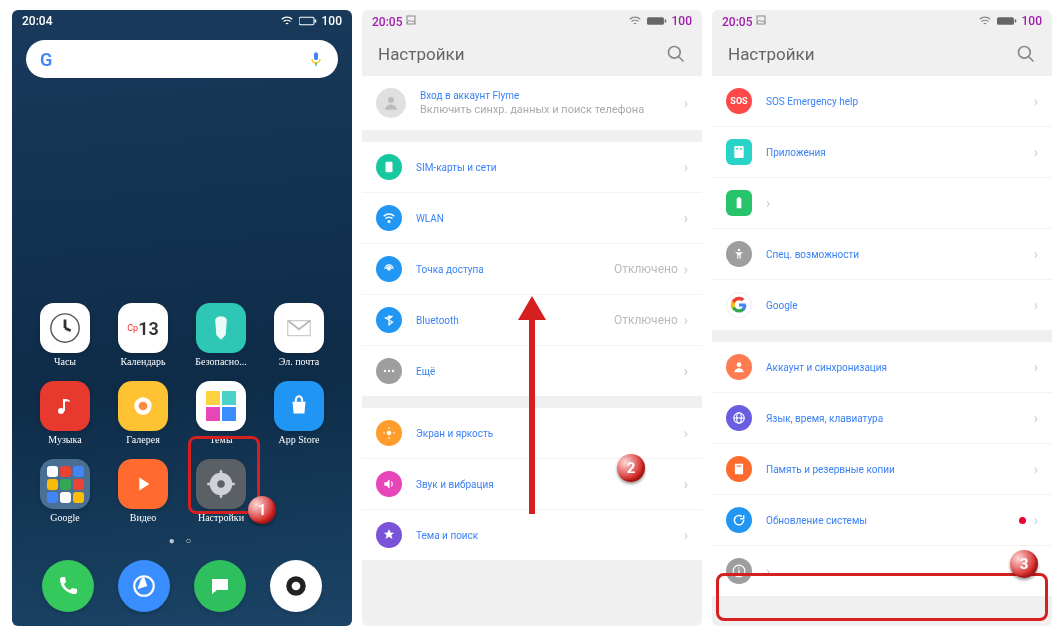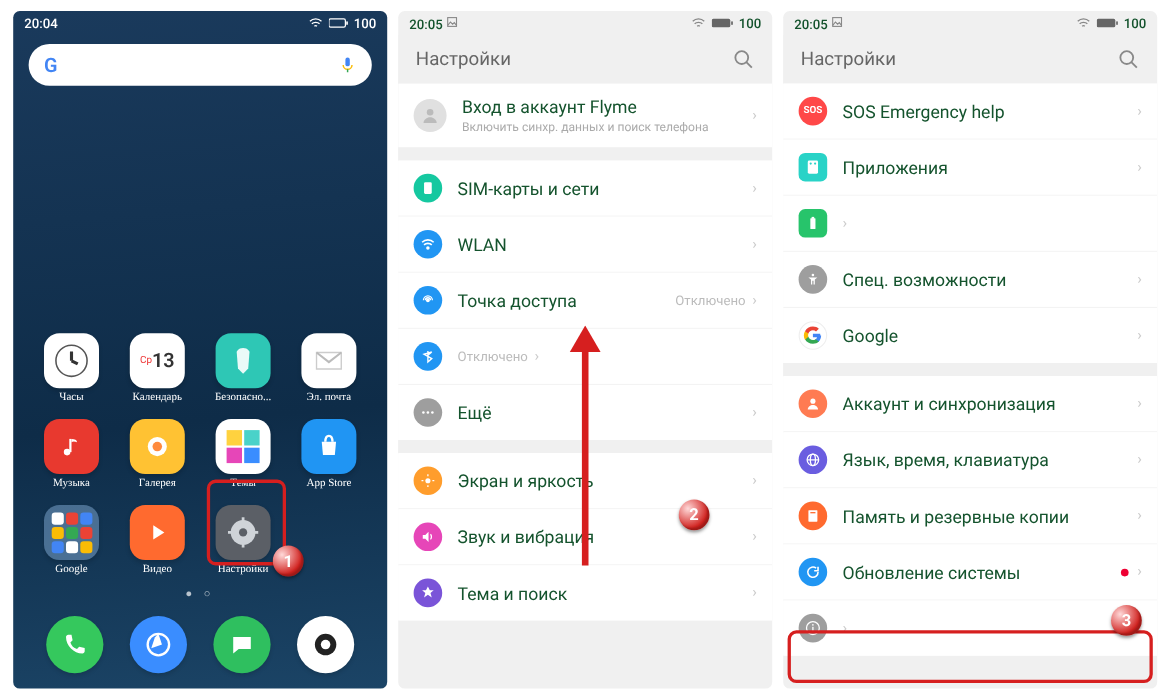--- a/index.html
+++ b/index.html
@@ -80,21 +80,21 @@
   .callout {
     position: absolute;
     width: 28px; height: 28px; border-radius: 50%;
     background: radial-gradient(circle at 30% 30%, #ffd9d9, #d1221f 65%);
     box-shadow: inset -2px -2px 2px rgba(0,0,0,.25), 0 2px 3px rgba(0,0,0,.4);
     display: flex; align-items: center; justify-content: center;
     font-weight: 700; color: #fff; font-size: 15px;
   }
   
   .settings { background: #f0f0f0; color: #222; }
-  .settings .statusbar { color: #14532d; }
+  .settings .statusbar { color: #a21caf; }
   .settings-header {
     display: flex; align-items: center; justify-content: space-between;
     padding: 12px 16px;
     background: #f0f0f0;
   }
   .settings-title { font-size: 17px; color: #666; }
   .list { background: #fff; }
   .gap { height: 12px; background: #f0f0f0; }
   .row {
     display: flex; align-items: center;
@@ -102,21 +102,21 @@
     border-bottom: 1px solid #f3f3f3;
     background: #fff;
   }
   .row:last-child { border-bottom: none; }
   .row-icon {
     width: 26px; height: 26px; border-radius: 50%;
     display: flex; align-items: center; justify-content: center;
     margin-right: 14px;
     font-size: 13px; color: #fff; flex-shrink: 0;
   }
-  .row-text { flex: 1; font-size: 16px; color: #14532d; }
+  .row-text { flex: 1; font-size: 10px; color: #3b82f6; }
   .row-sub { font-size: 11px; color: #aaa; margin-top: 2px; }
   .row-status { font-size: 12px; color: #bbb; margin-right: 6px; }
   .chev { color: #ccc; font-size: 14px; }
   .avatar {
     width: 30px; height: 30px; border-radius: 50%; background: #e0e0e0;
     display: flex; align-items: center; justify-content: center; margin-right: 14px;
   }
   .arrow-up {
     position: absolute;
     left: 50%;
@@ -394,20 +394,21 @@
       <div class="row-text">Точка доступа</div>
       <span class="row-status">Отключено</span>
       <span class="chev">›</span>
     </div>
     <div class="row">
       <div class="row-icon" style="background:#2196f3">
         <svg width="12" height="14" viewBox="0 0 24 24" fill="none" stroke="#fff" stroke-width="2.5">
             <path d="M12 2v20l7-6-14-8 14-4-7 6"></path>
           </svg>
       </div>
+      <div class="row-text">Bluetooth</div>
       <span class="row-status">Отключено</span>
       <span class="chev">›</span>
     </div>
     <div class="row">
       <div class="row-icon" style="background:#9e9e9e">
         <svg width="14" height="14" viewBox="0 0 24 24" fill="#fff">
             <circle cx="5" cy="12" r="2"></circle>
             <circle cx="12" cy="12" r="2"></circle>
             <circle cx="19" cy="12" r="2"></circle>
           </svg>

